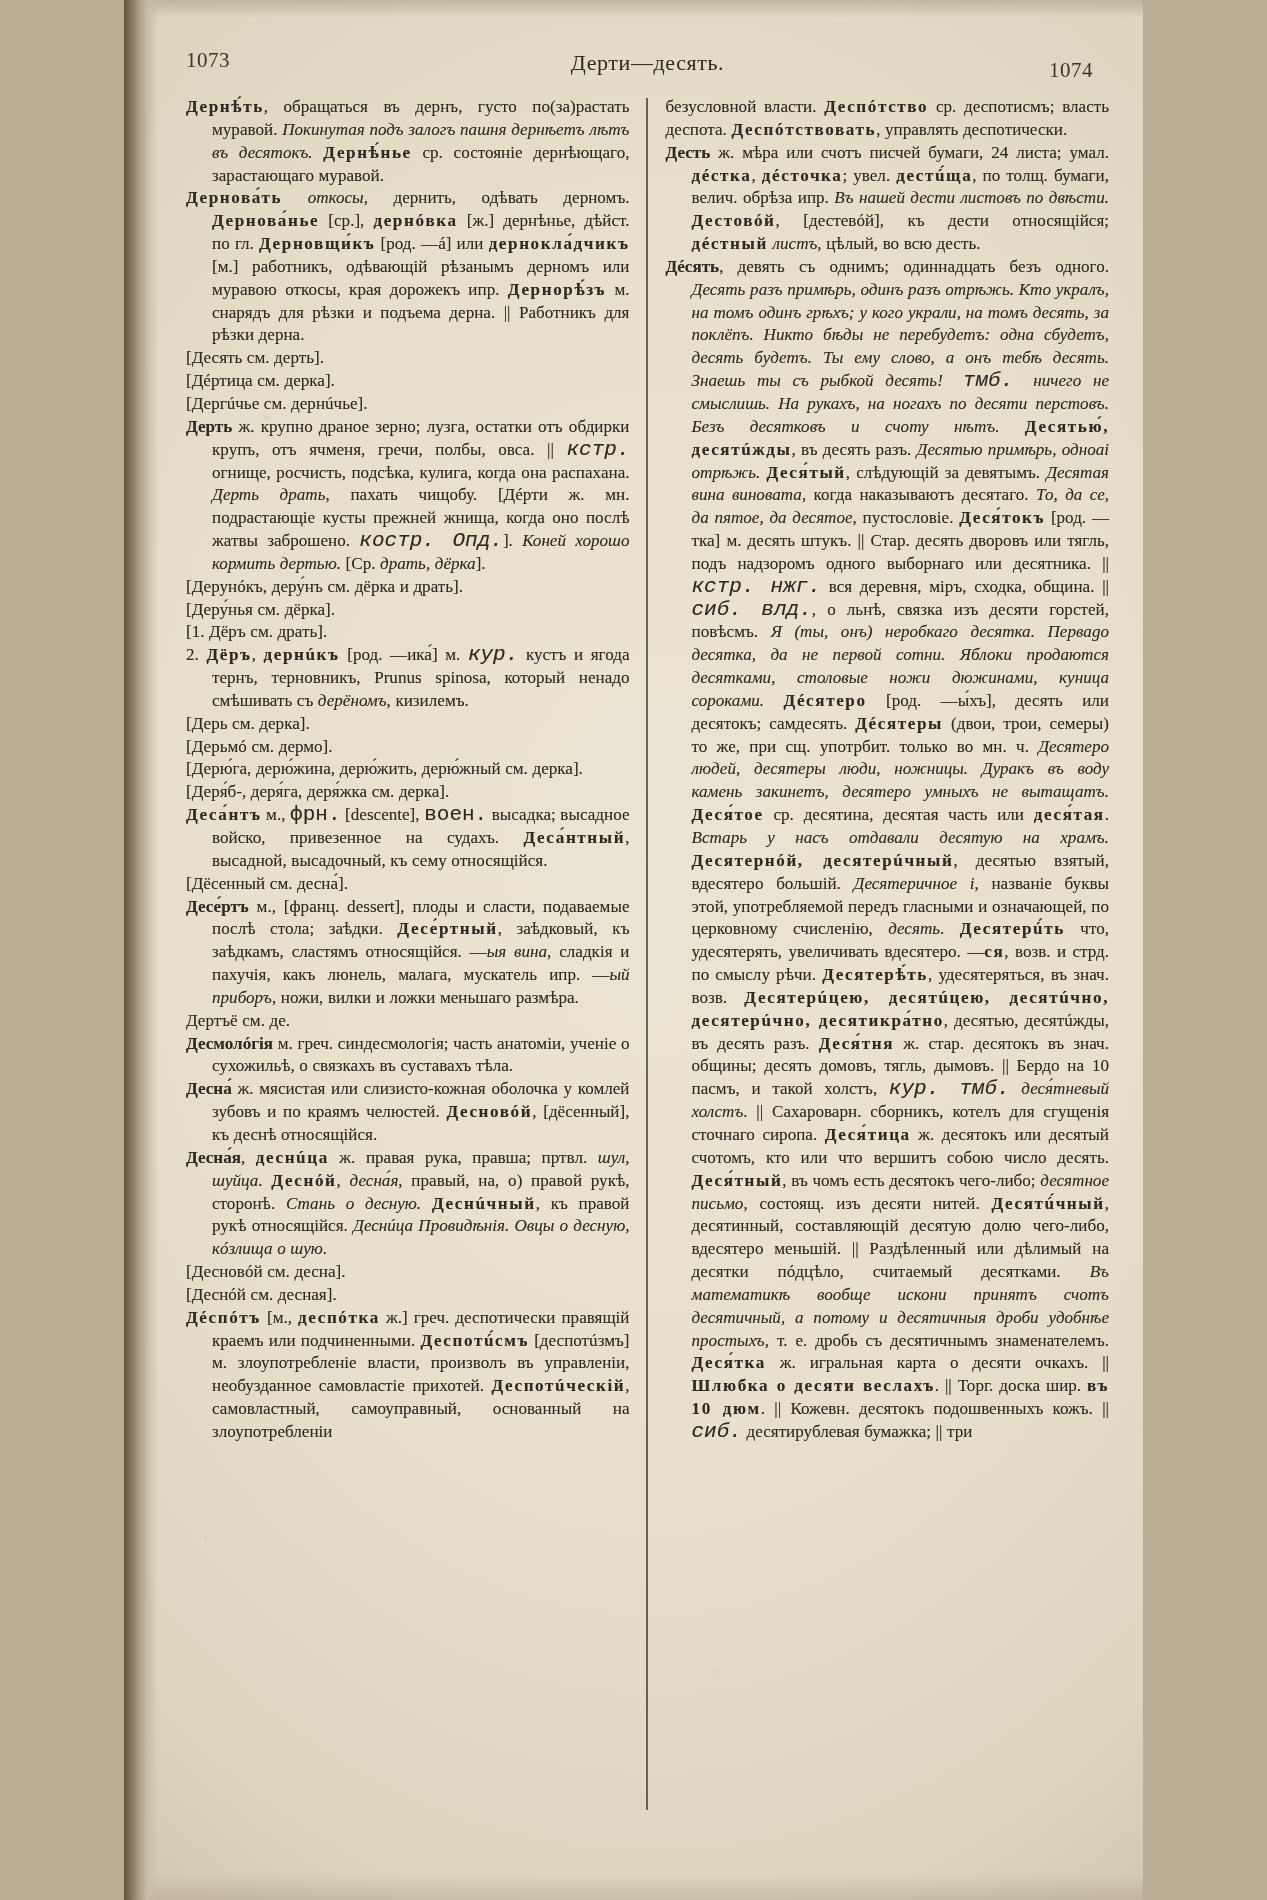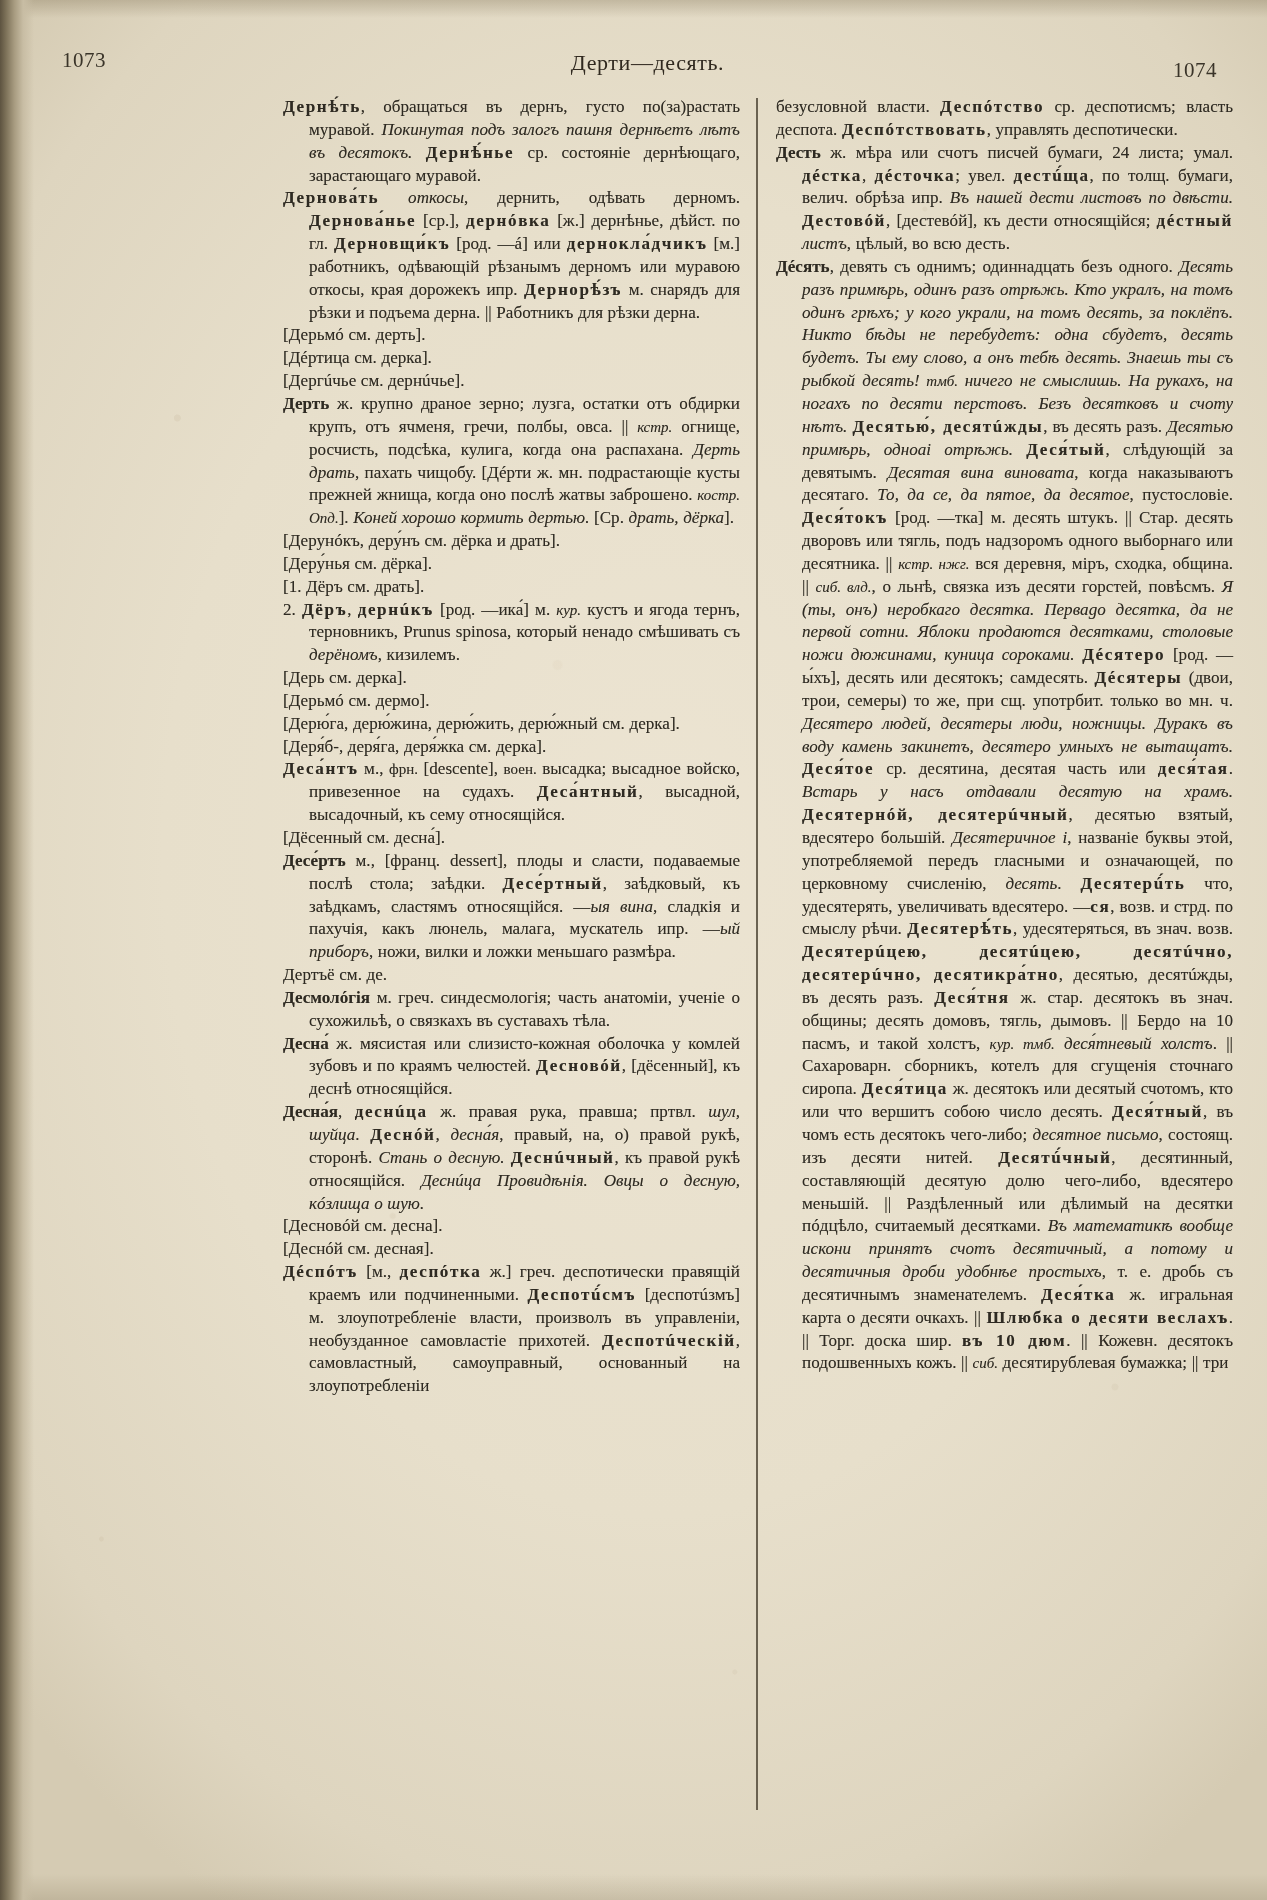--- a/index.html
+++ b/index.html
@@ -2,21 +2,21 @@
 <html><head>
 <meta charset="utf-8">
 <style>
   html, body {
     margin: 0;
     padding: 0;
     background: #b9ad94;
   }
   .page {
     position: relative;
-    width: 1267px;
+    width: 1019px;
     height: 1900px;
     margin: 0 auto;
     background:
       radial-gradient(ellipse 900px 1200px at 52% 45%, #ece4d2 0%, #e7dfcb 55%, #ded5bf 88%, #d5cbb3 100%);
     overflow: hidden;
     font-family: "Liberation Serif", "DejaVu Serif", serif;
     color: #2e2a22;
   }
   
   .grain {
@@ -113,21 +113,21 @@
 
   
   .hw {            
     font-weight: 700;
     letter-spacing: 1.6px;
   }
   .hw-tight {      
     font-weight: 700;
   }
   .it { font-style: italic; }
-  .sm { font-size: 15px; }            
+  .sm { font-size: 21px; font-family: Liberation Mono, monospace; }            
   .sm.it { font-style: italic; }
 
   
   .col { text-shadow: 0 0 .35px rgba(46,42,34,.35); }
 </style>
 </head>
 <body>
 
 <div class="page">
   <div class="grain"></div>
@@ -146,21 +146,21 @@
     <div class="col col-left">
 
       <p class="entry">
         <span class="hw">Дернѣ́ть</span><span>, обращаться въ дернъ, густо по(за)растать муравой. </span><span class="it">Покинутая подъ залогъ пашня дернѣетъ лѣтъ въ десятокъ.</span><span> </span><span class="hw">Дернѣ́нье</span><span> ср. состоянie дернѣющаго, зарастающаго муравой.</span>
       </p>
 
       <p class="entry">
         <span class="hw">Дернова́ть</span><span class="it"> откосы</span><span>, дернить, одѣвать дерномъ. </span><span class="hw">Дернова́нье</span><span> [ср.], </span><span class="hw">дернóвка</span><span> [ж.] дернѣнье, дѣйст. по гл. </span><span class="hw">Дерновщи́къ</span><span> [род. —á] или </span><span class="hw">дернокла́дчикъ</span><span> [м.] работникъ, одѣвающiй рѣзанымъ дерномъ или муравою откосы, края дорожекъ ипр. </span><span class="hw">Дернорѣ́зъ</span><span> м. снарядъ для рѣзки и подъема дерна. || Работникъ для рѣзки дерна.</span>
       </p>
 
-      <p class="entry">[Дерьмó см. дерть].</p>
+      <p class="entry">[Десять см. дерть].</p>
       <p class="entry">[Дéртица см. дерка].</p>
       <p class="entry">[Дергúчье см. дернúчье].</p>
 
       <p class="entry">
         <span class="hw-tight">Дерть</span><span> ж. крупно драное зерно; лузга, остатки отъ обдирки крупъ, отъ ячменя, гречи, полбы, овса. || </span><span class="sm it">кстр.</span><span> огнище, росчисть, подсѣка, кулига, когда она распахана. </span><span class="it">Дерть драть</span><span>, пахать чищобу. [Дéрти ж. мн. подрастающie кусты прежней жнища, когда оно послѣ жатвы заброшено. </span><span class="sm it">костр. Опд.</span><span>]. </span><span class="it">Коней хорошо кормить дертью.</span><span> [Ср. </span><span class="it">драть, дёрка</span><span>].</span>
       </p>
 
       <p class="entry">[Дерунóкъ, деру́нъ см. дёрка и драть].</p>
       <p class="entry">[Деру́нья см. дёрка].</p>
       <p class="entry">[1. Дёръ см. драть].</p>

